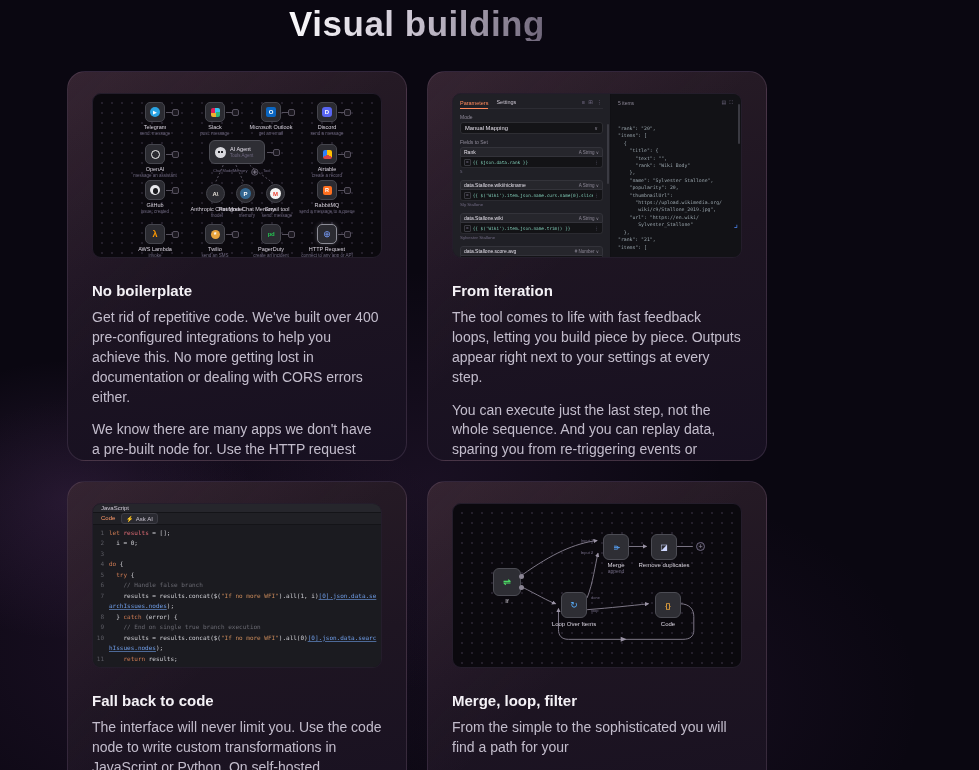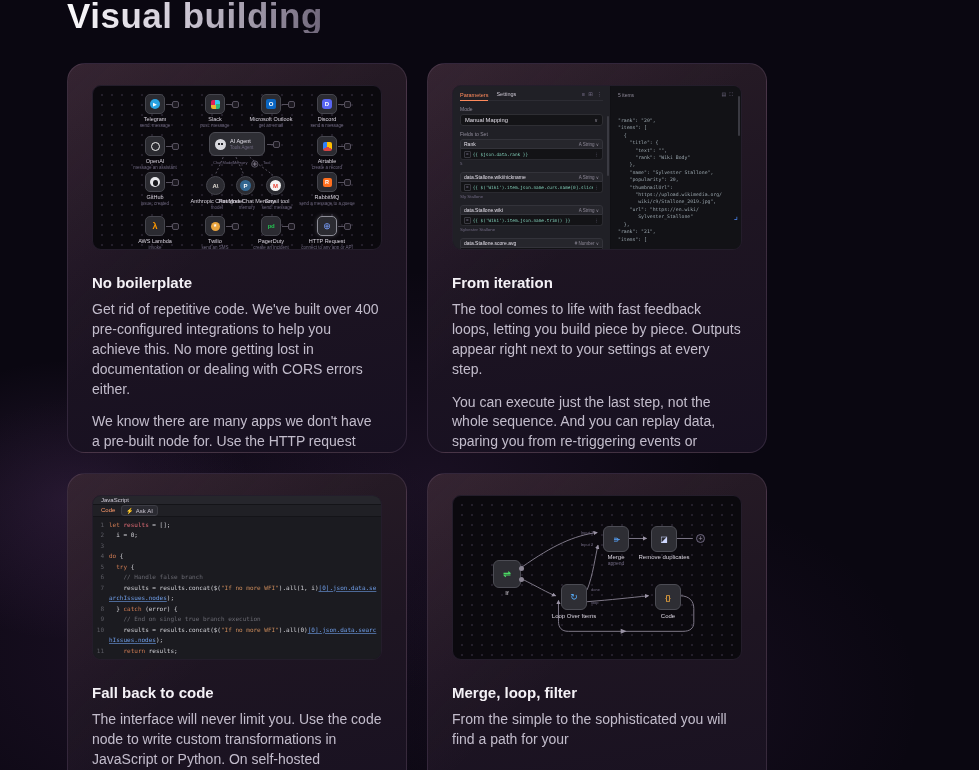--- a/index.html
+++ b/index.html
@@ -10,21 +10,21 @@
       radial-gradient(260px 200px at 70px 500px, rgba(130,80,150,.20), transparent 70%),
       radial-gradient(420px 300px at 430px 480px, rgba(120,70,140,.14), transparent 70%),
       radial-gradient(500px 380px at 160px 650px, rgba(110,60,130,.16), transparent 70%),
       radial-gradient(400px 300px at 640px 700px, rgba(110,60,130,.12), transparent 70%),
       #0a0711;
     color:#e8e4ee;
   }
   .container { width:700px; margin-left:67px; }
 
   
-  .hero { padding-top:4px; }
+  .hero { text-align:center; padding-top:12px; }
   .hero h1 {
     font-size:35px; font-weight:600; letter-spacing:.5px; line-height:1.0; margin-top:-6px;
     background:linear-gradient(100deg,#fcfbfd 0%,#cfc9d6 45%,#6e6579 100%);
     -webkit-background-clip:text; background-clip:text; color:transparent;
     display:inline-block;
   }
   .hero p {
     width:400px; margin:16px auto 0; font-size:11px; line-height:1.55; color:#efecf3;
   }
 

